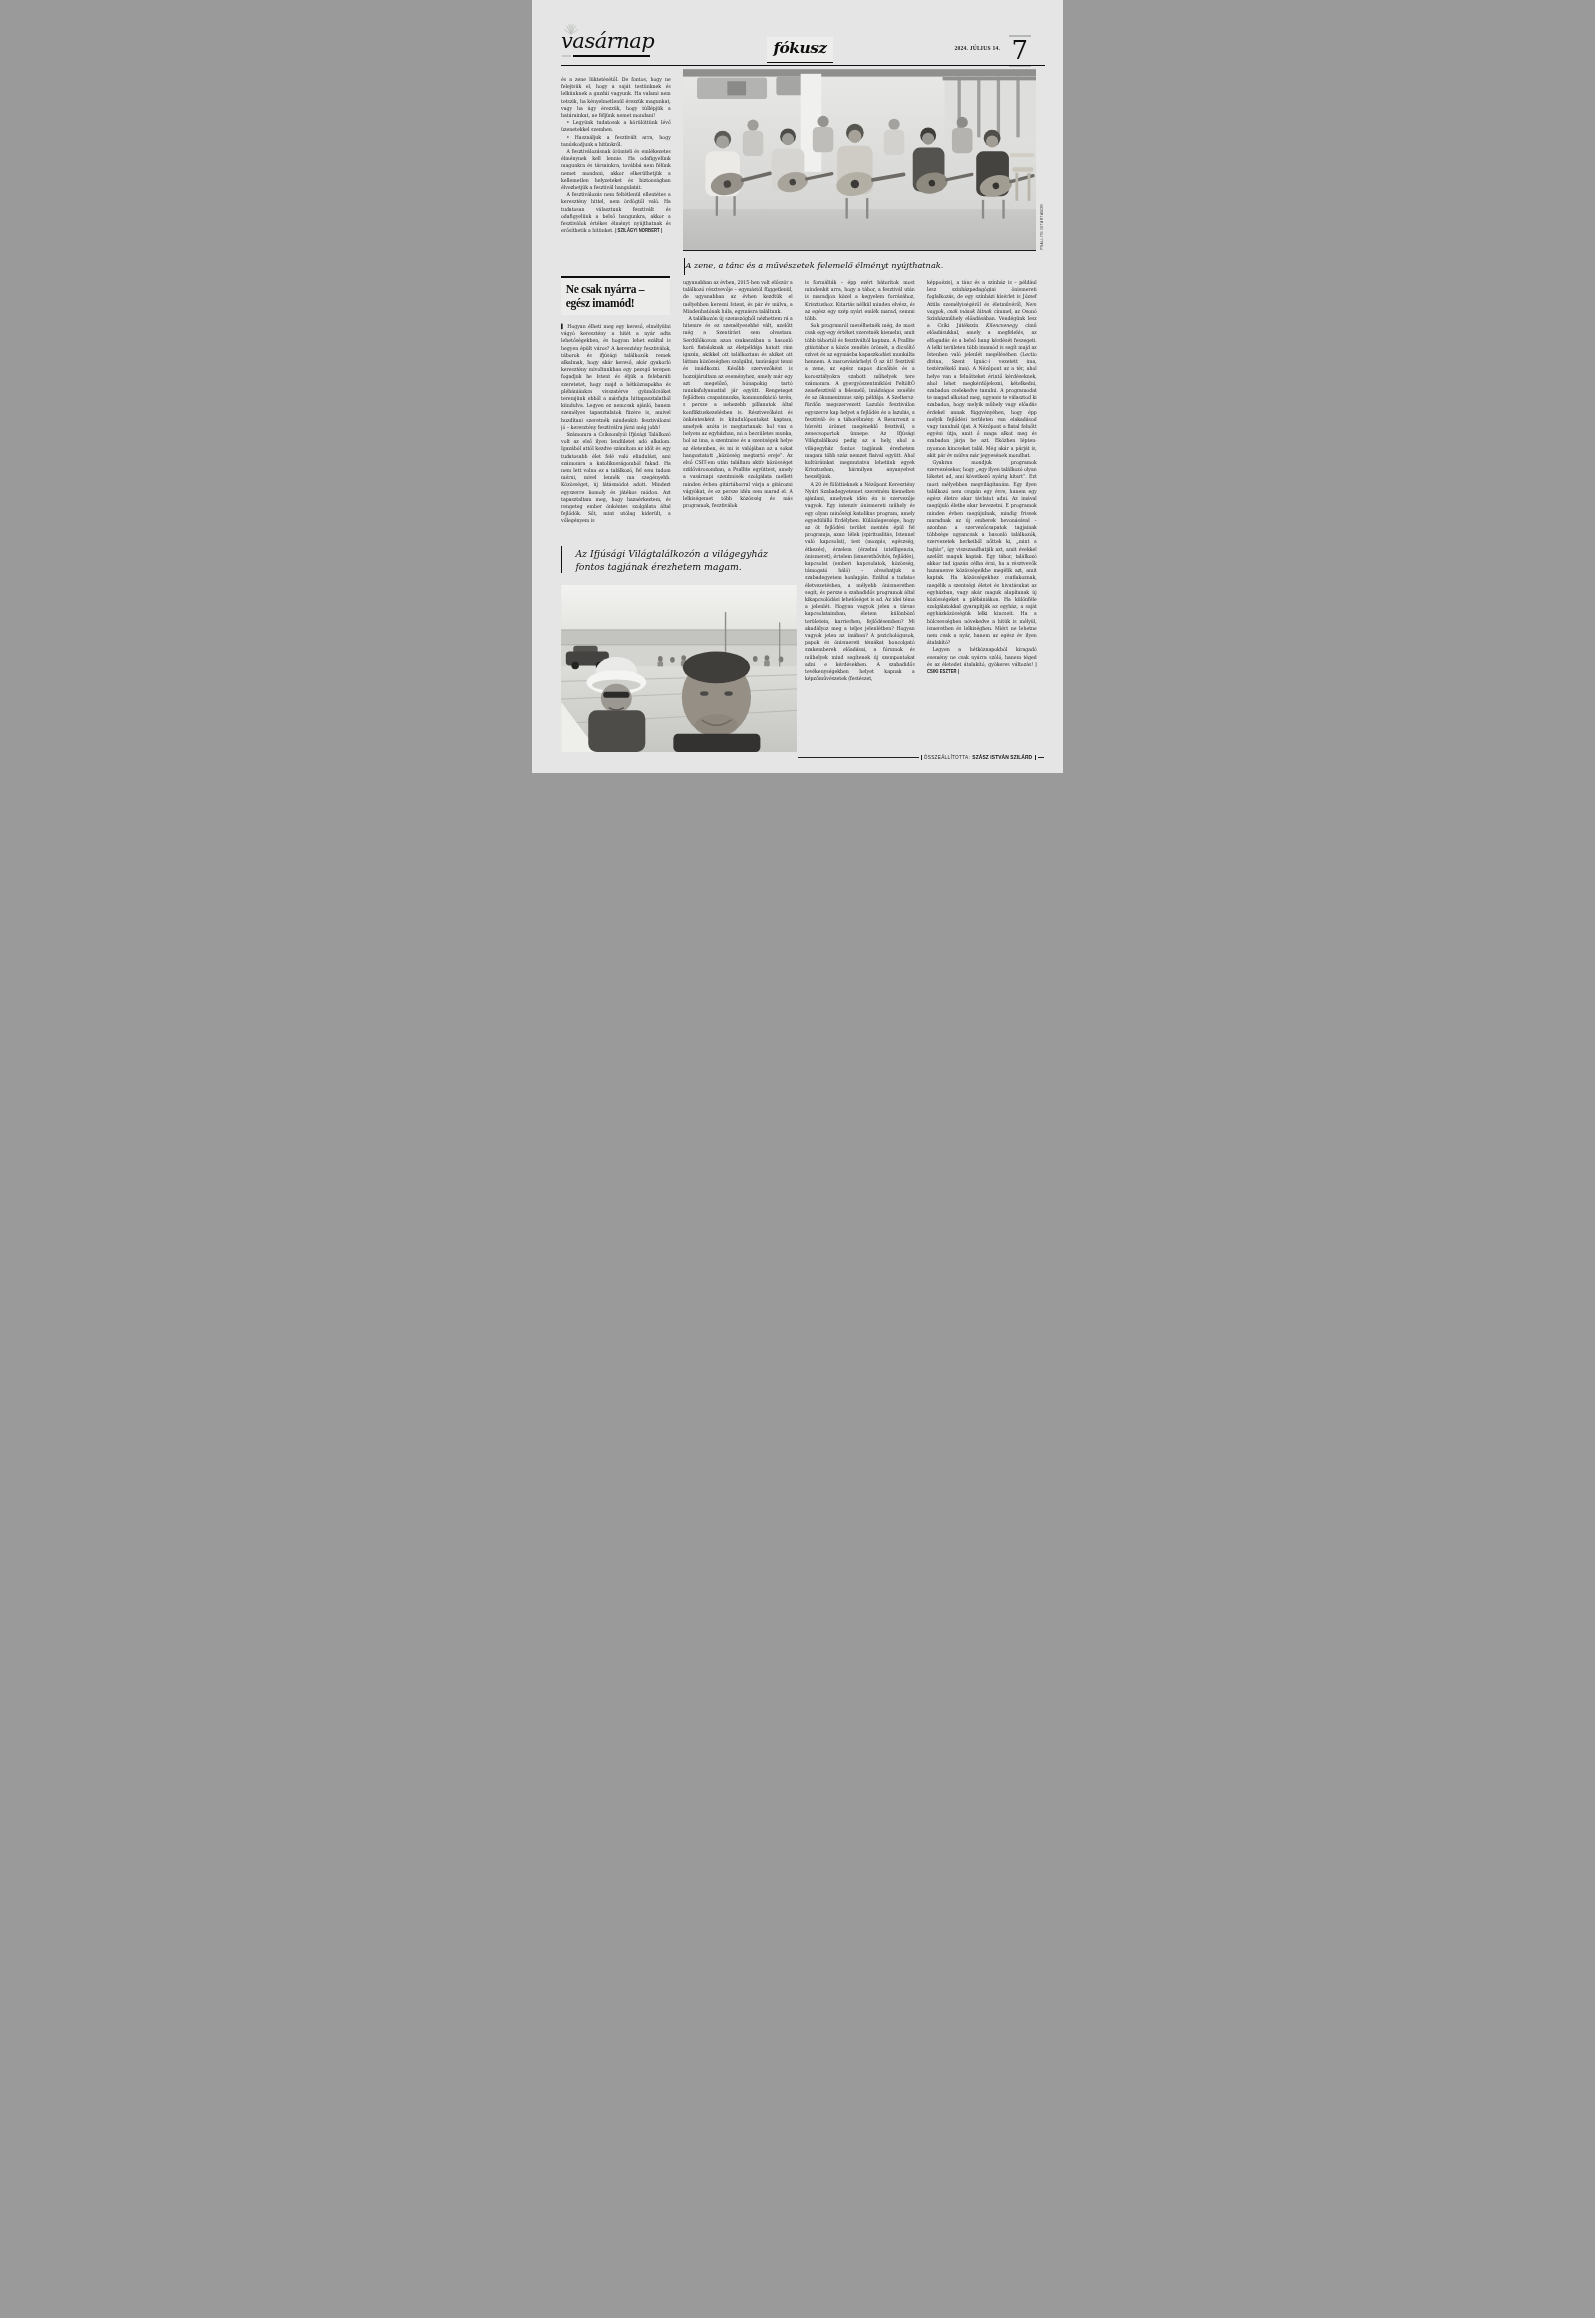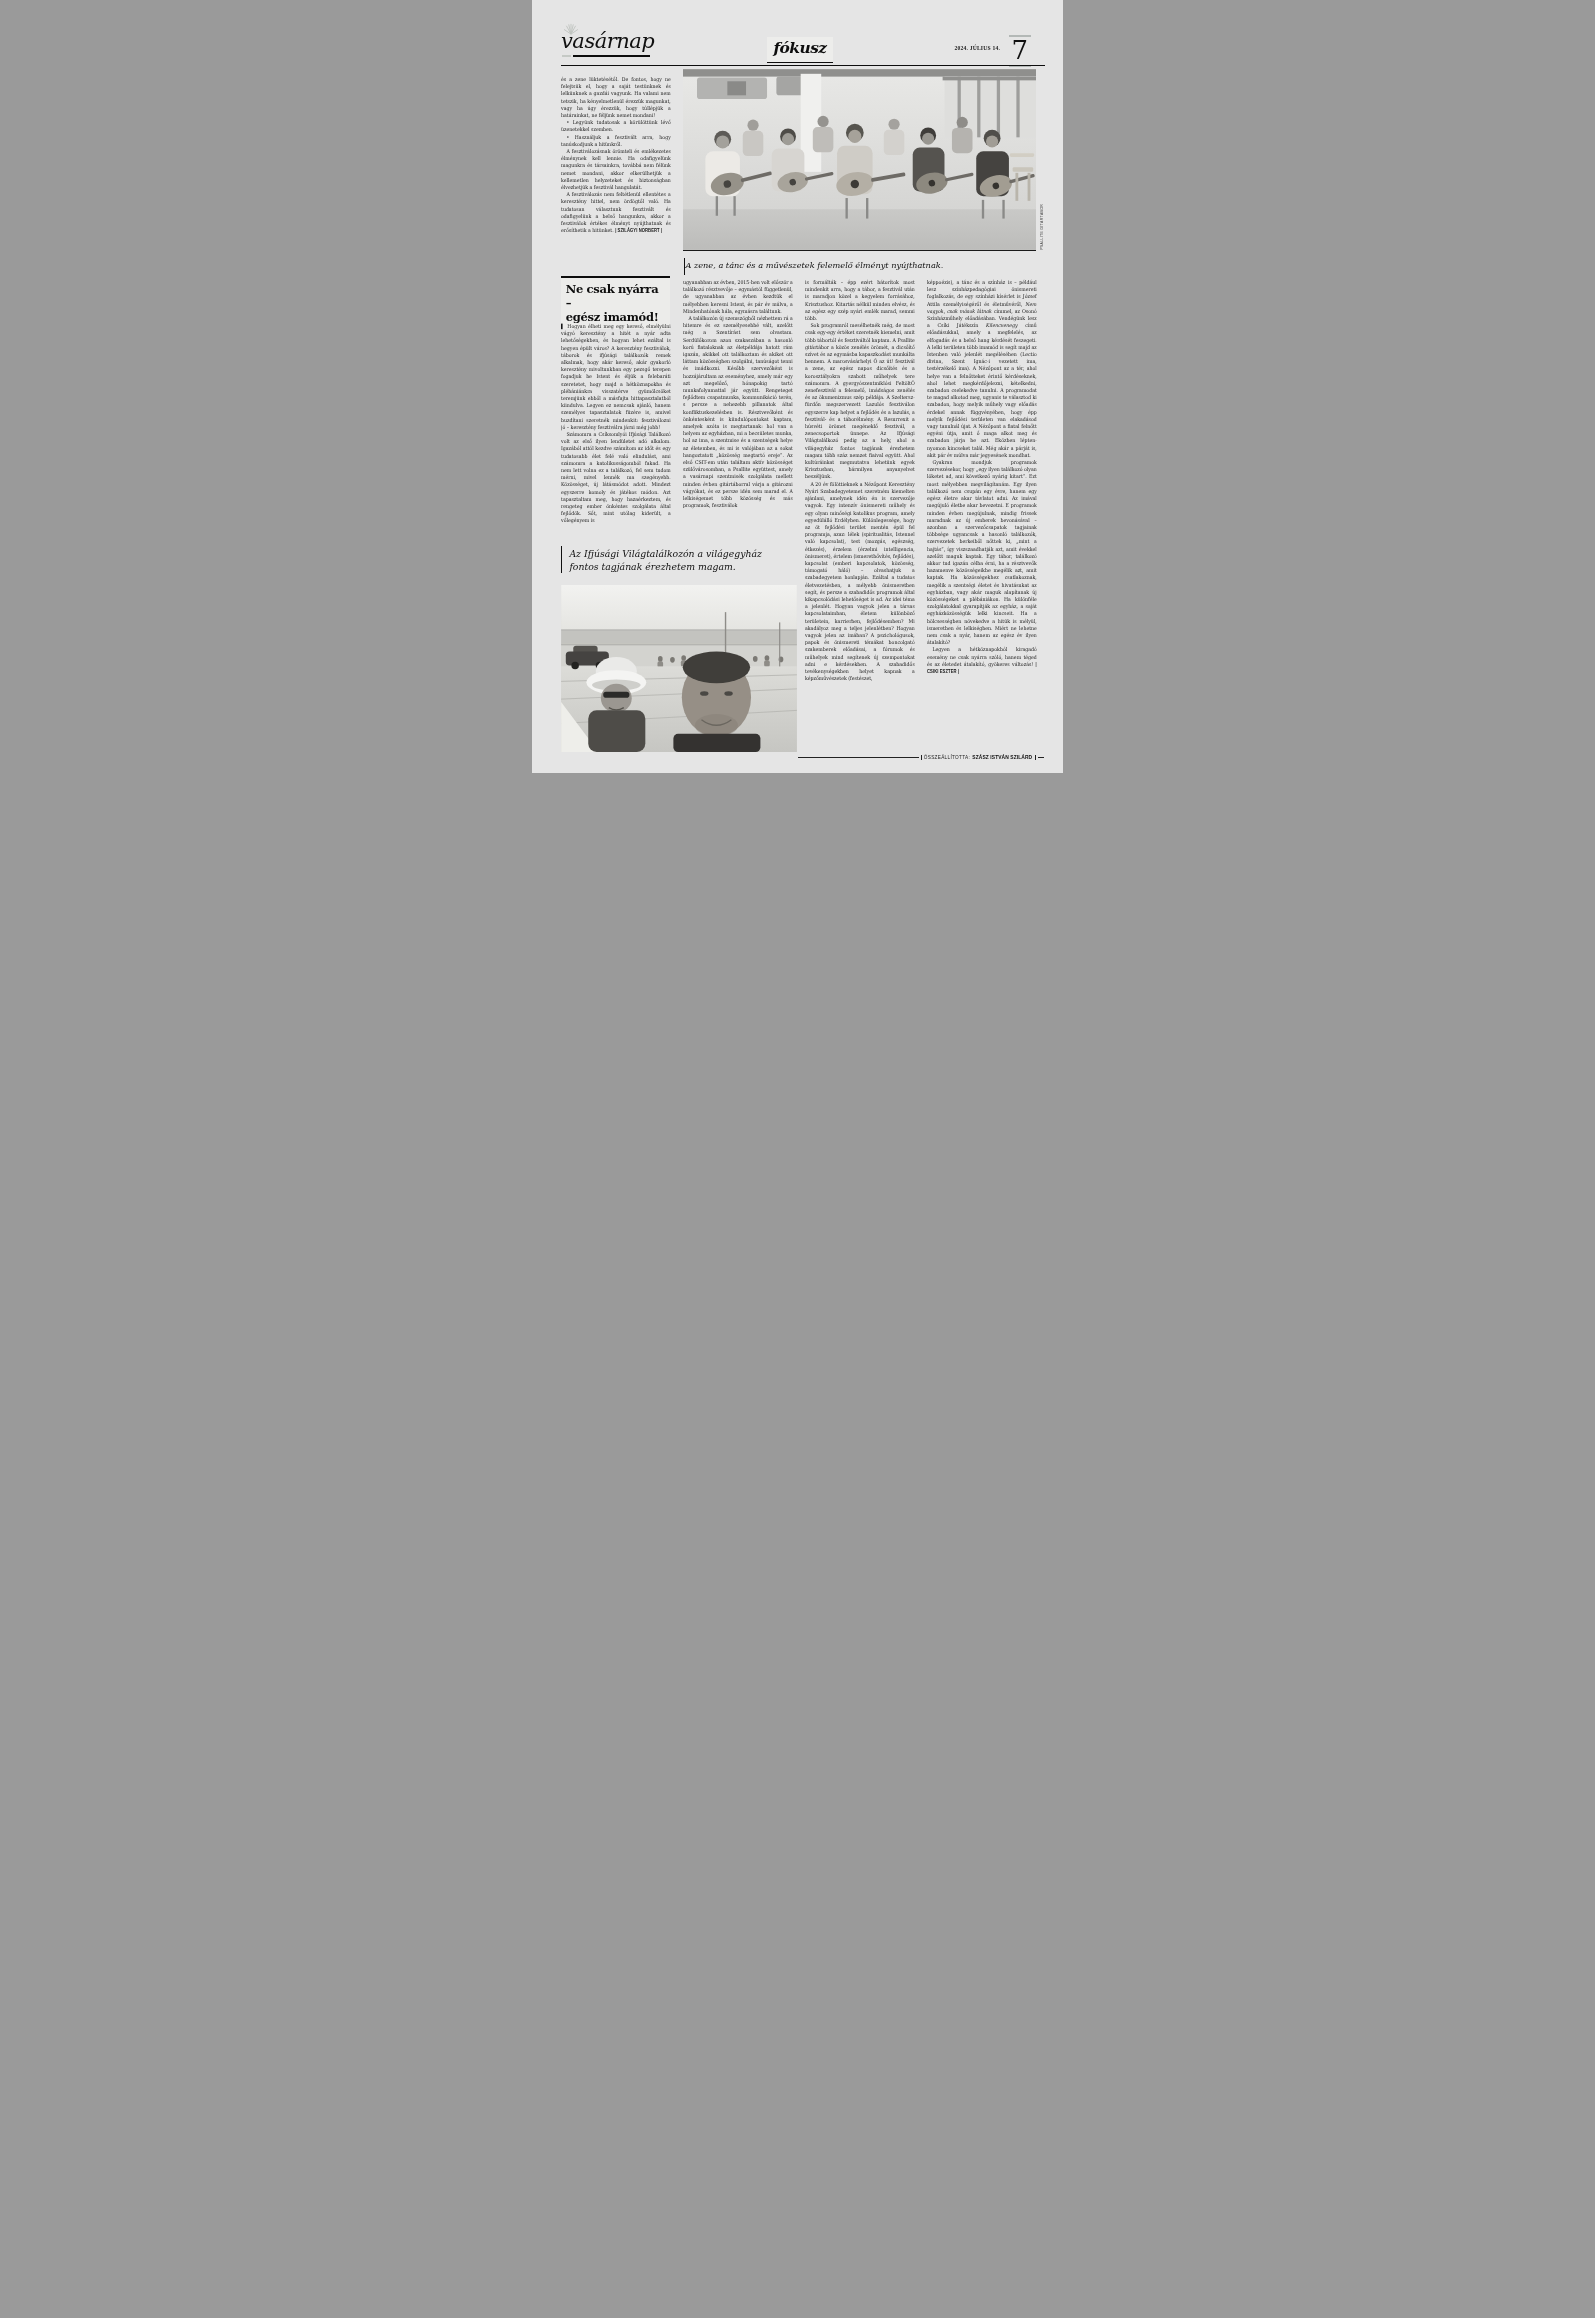--- a/index.html
+++ b/index.html
@@ -32,25 +32,25 @@
   .photo-credit{position:absolute;left:507px;top:69px;height:181px;width:5.6px;
     display:flex;align-items:flex-end;justify-content:center;}
   .photo-credit span{writing-mode:vertical-rl;transform:rotate(180deg);
     font-family:"Liberation Sans",sans-serif;font-size:3.5px;letter-spacing:0.3px;color:#333;}
   .bottom-photo{position:absolute;left:29px;top:585px;width:236px;height:167px;
     overflow:hidden;background:#d8d8d6;}
   
   .caption{position:absolute;left:152px;top:258px;display:flex;gap:0;width:327px;}
   .cap-bar{width:1.4px;height:17px;background:#111;flex:0 0 1.4px;}
   .cap-text{font-style:italic;font-size:8.2px;line-height:9.3px;padding-top:3.3px;color:#111;}
-  .pullquote{position:absolute;left:29px;top:546px;width:210px;display:flex;gap:7px;}
+  .pullquote{position:absolute;left:29px;top:546px;width:210px;display:flex;gap:13px;}
   .pq-bar{width:1.4px;height:27px;background:#111;flex:0 0 1.4px;}
   .pq-text{font-style:italic;font-size:9.3px;line-height:13.3px;color:#111;padding-top:0.5px;}
   
-  .headline-block{position:absolute;left:29px;top:276px;width:109px;}
+  .headline-block{position:absolute;left:29px;top:276px;width:109px;font-family:Liberation Serif, serif;}
   .hl-rule{height:1.6px;background:#0d0d0d;}
   .hl-box{background:#ececea;padding:4.2px 4.7px 5.1px;}
   .hl-line{font-size:11.5px;font-weight:bold;line-height:14px;letter-spacing:-0.3px;color:#0d0d0d;}
   
   .textcol{position:absolute;width:122px;transform:scaleX(.9);transform-origin:0 0;
     font-size:5.2px;line-height:7.2px;}
   .textcol p{margin:0;text-indent:6px;text-align:justify;}
   .textcol p.ni{text-indent:0;}
   .it{font-style:italic;}
   .by{font-family:"Liberation Sans",sans-serif;font-weight:bold;font-size:4.6px;letter-spacing:0.1px;}

